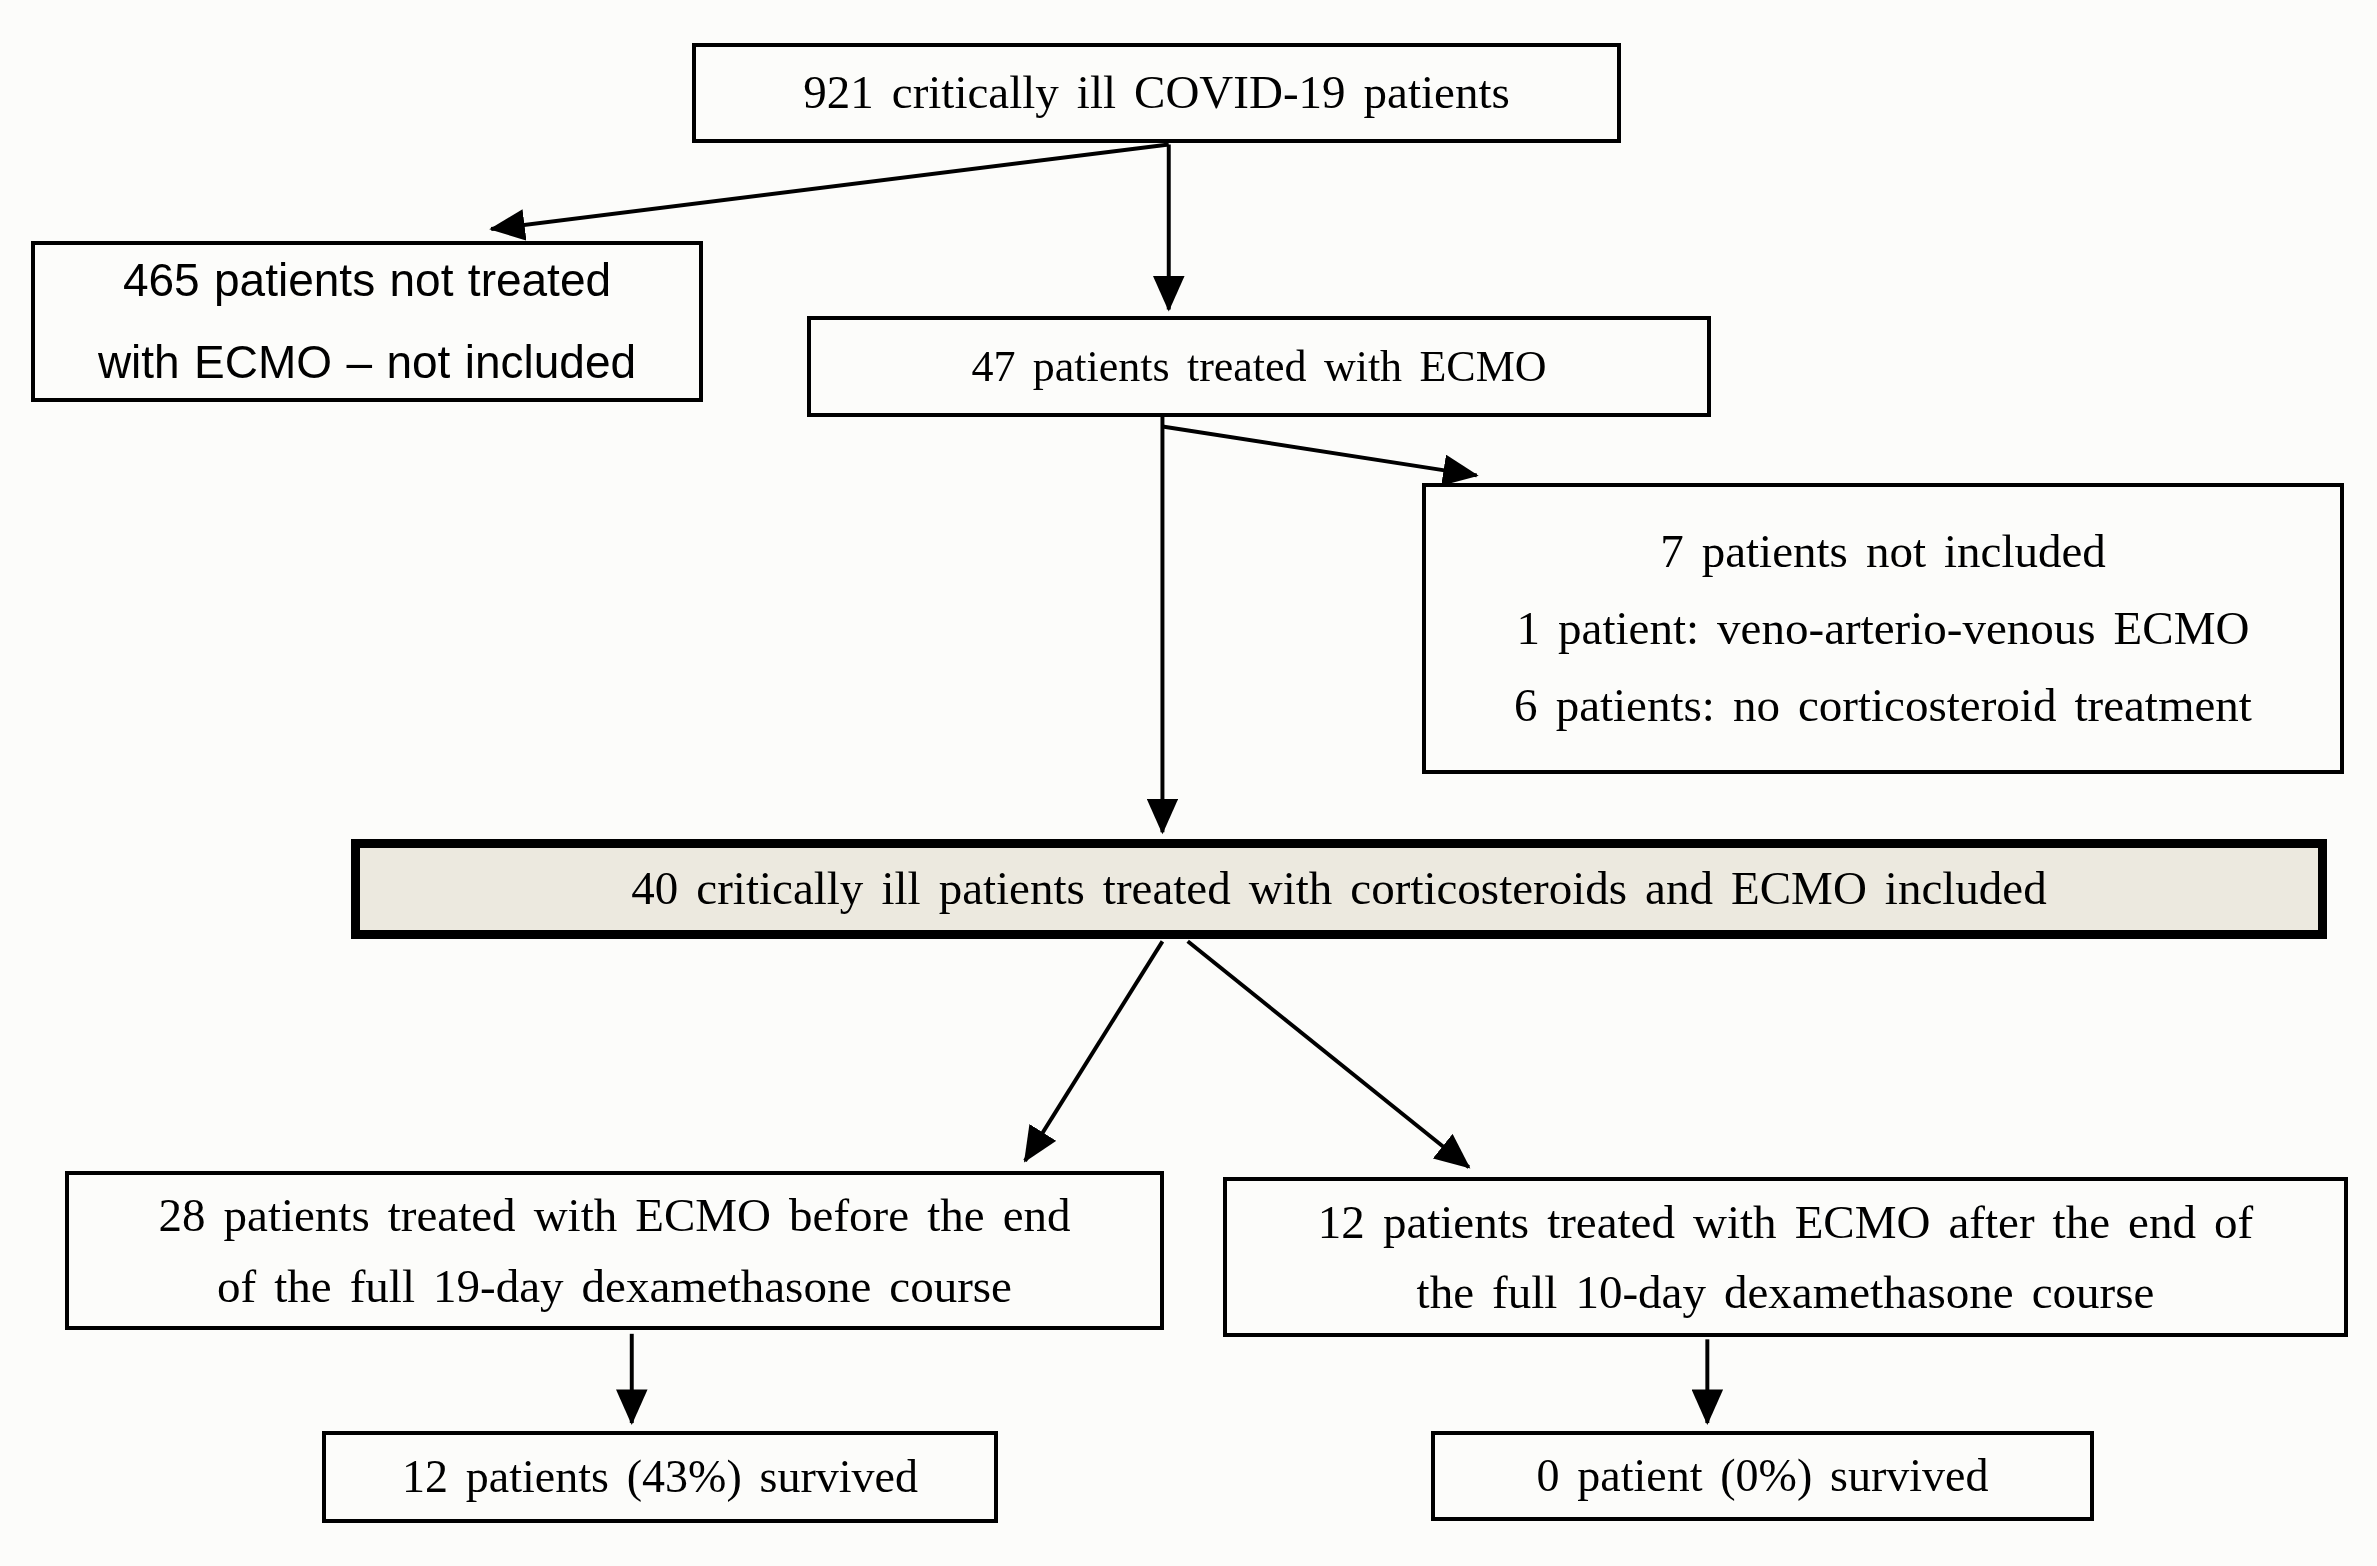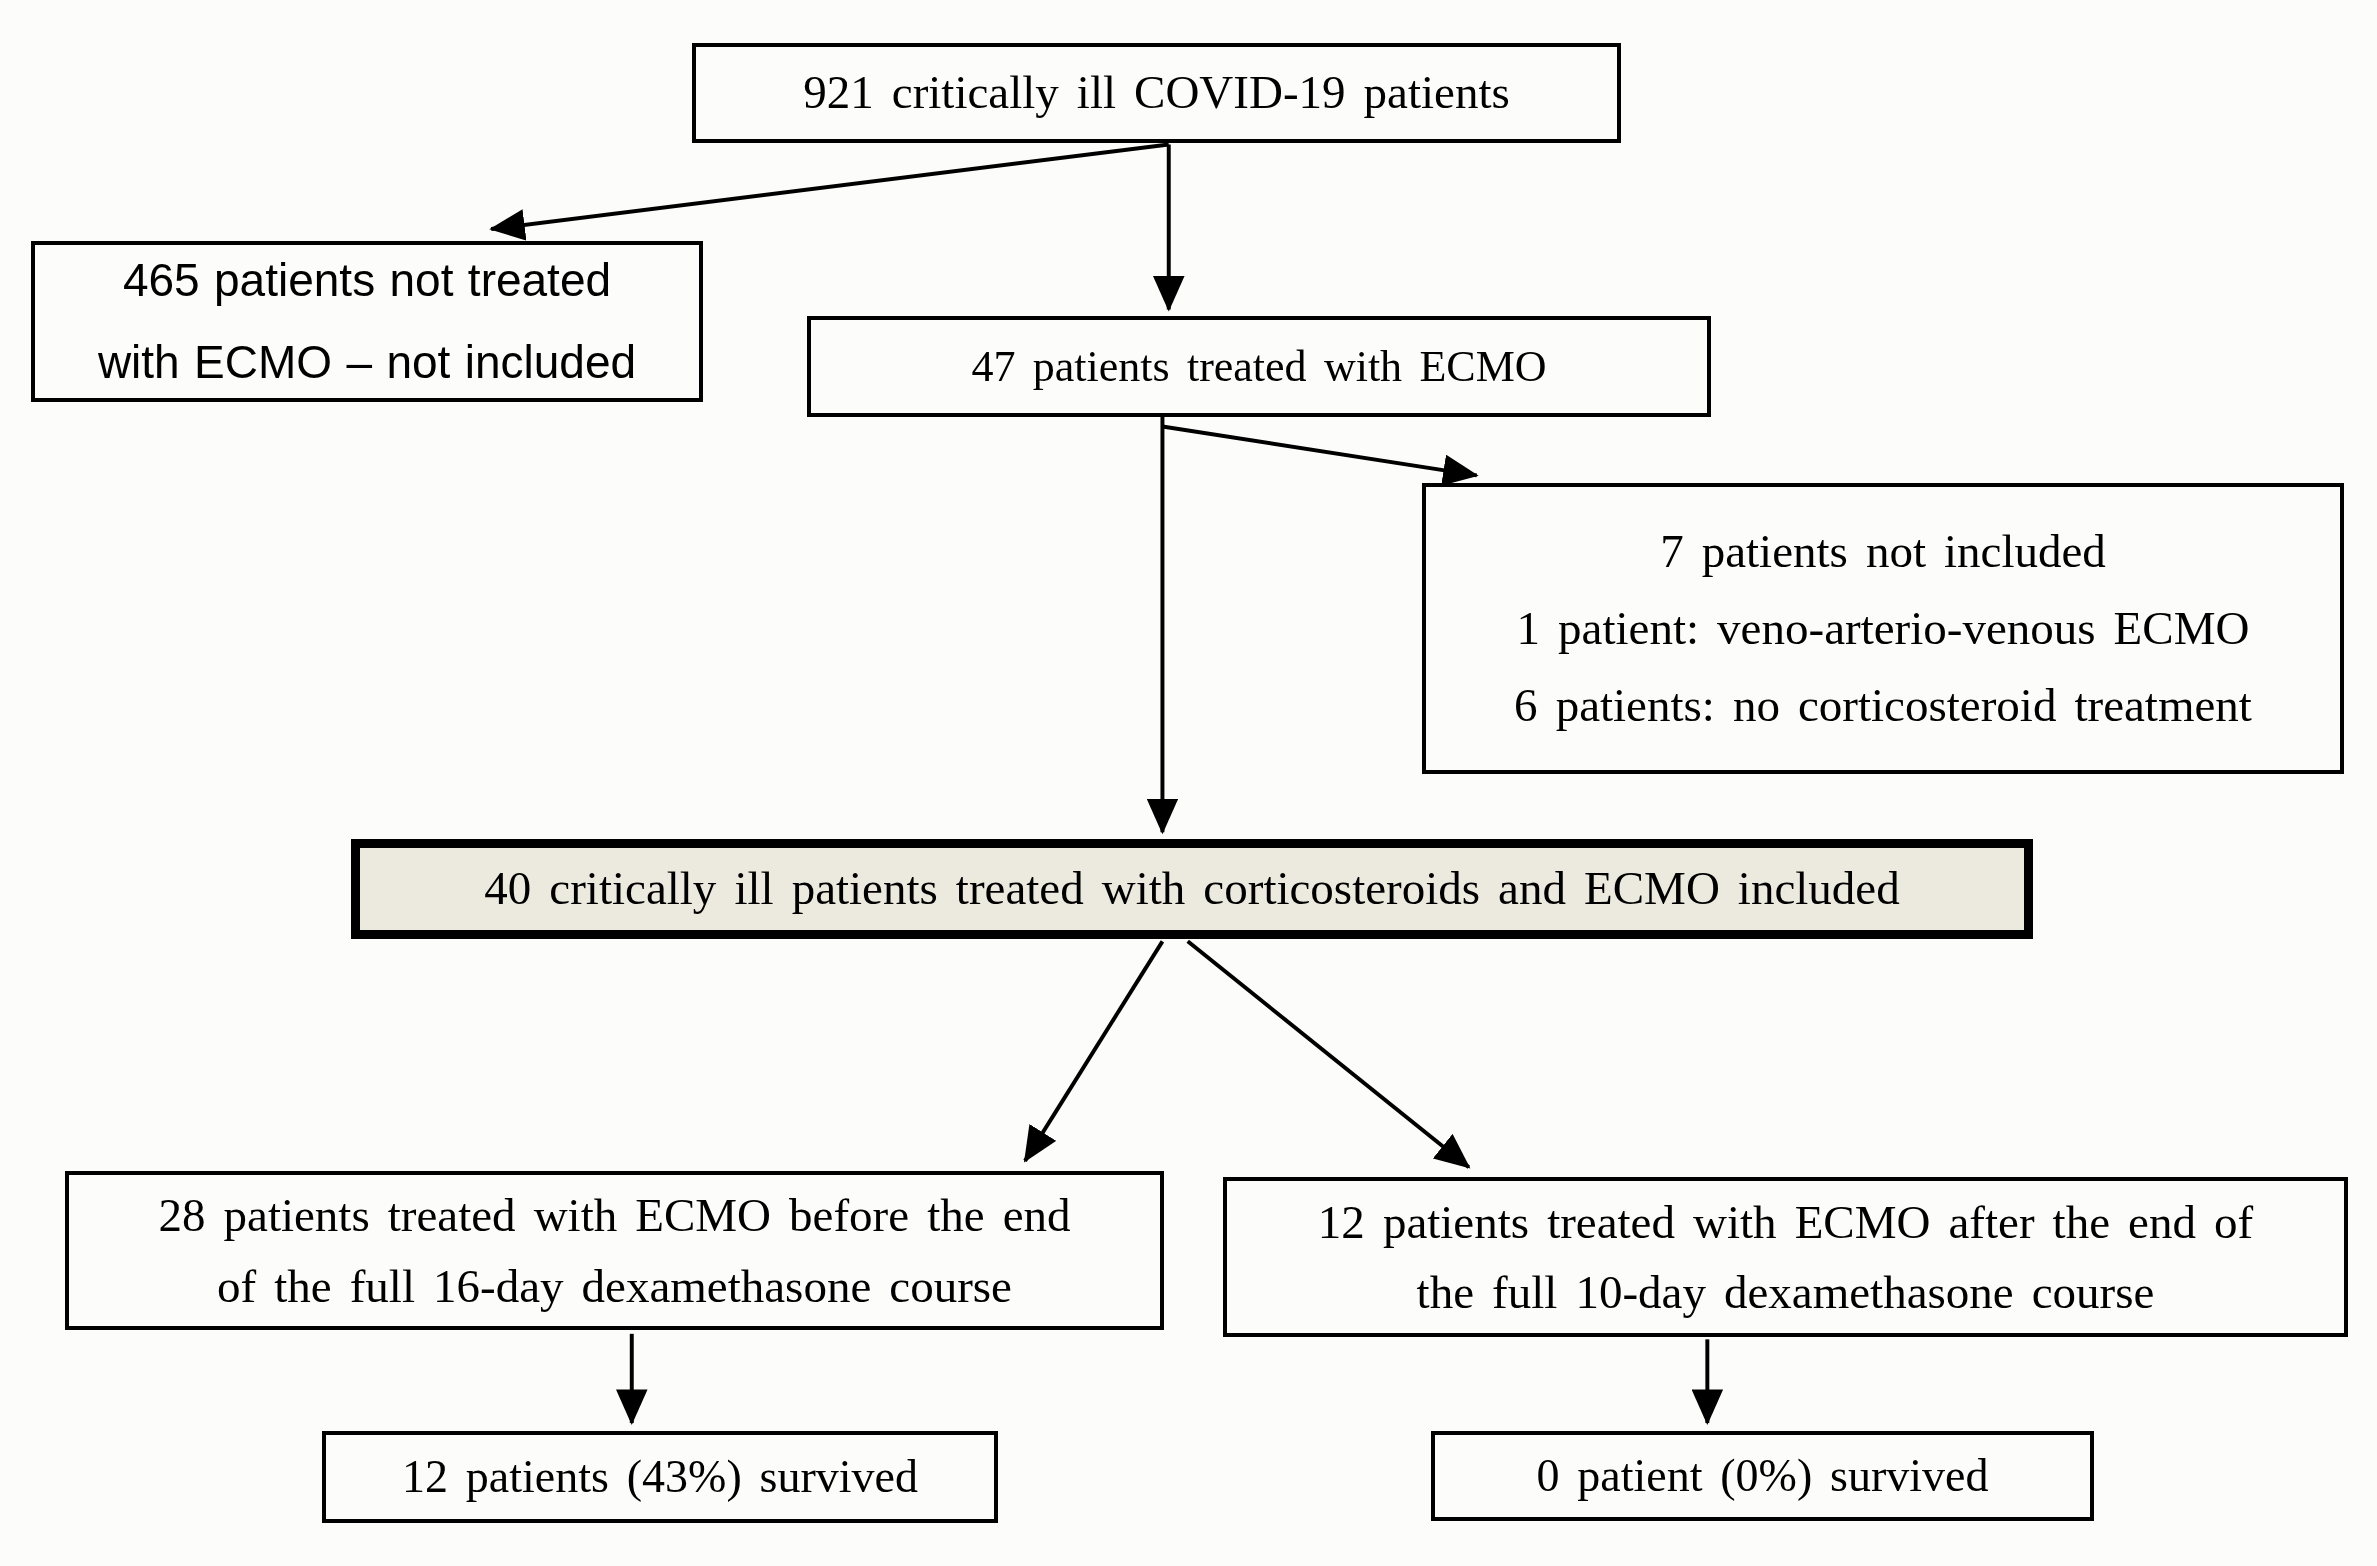--- a/index.html
+++ b/index.html
@@ -30,21 +30,21 @@
     line-height:1.35;
   }
   .line{width:100%;}
   #box-total        {left:692px;  top:43px;   width:929px; height:100px; font-size:47px;}
   #box-not-treated  {left:31px;   top:241px;  width:672px;  height:161px;
                      font-family:"Liberation Sans","DejaVu Sans",sans-serif;
                      font-size:46px; line-height:1.78; word-spacing:1.6px;align-items:center;}
   #box-ecmo         {left:807px; top:316px;  width:904px;  height:101px; font-size:44px;}
   #box-not-included {left:1422px; top:483px;  width:922px; height:291px; font-size:47px;
                      justify-content:space-between; padding:33px 15px;}
-  #box-included     {left:351px;  top:839px; width:1682px; height:100px; font-size:47px;
+  #box-included     {left:351px;  top:839px; width:1976px; height:100px; font-size:47px;
                      border-width:9.5px; background:var(--highlight-fill);}
   #box-before       {left:65px;   top:1171px; width:1099px; height:159px; font-size:47px; line-height:1.5;}
   #box-after        {left:1223px; top:1177px; width:1125px; height:160px; font-size:47px; line-height:1.5;}
   #box-before-outcome{left:322px; top:1431px; width:676px;  height:92px; font-size:46px;}
   #box-after-outcome {left:1431px;top:1431px; width:663px;  height:90px; font-size:46px;}
 </style>
 </head>
 <body>
 
 <div class="canvas">
@@ -83,21 +83,21 @@
     <div class="line">1 patient: veno-arterio-venous ECMO</div>
     <div class="line">6 patients: no corticosteroid treatment</div>
   </div>
 
   <div class="box" id="box-included">
     <div class="line">40 critically ill patients treated with corticosteroids and ECMO included</div>
   </div>
 
   <div class="box" id="box-before">
     <div class="line">28 patients treated with ECMO before the end</div>
-    <div class="line">of the full 16-day dexamethasone course</div>
+    <div class="line">of the full 19-day dexamethasone course</div>
   </div>
 
   <div class="box" id="box-after">
     <div class="line">12 patients treated with ECMO after the end of</div>
     <div class="line">the full 10-day dexamethasone course</div>
   </div>
 
   <div class="box" id="box-before-outcome">
     <div class="line">12 patients (43%) survived</div>
   </div>

